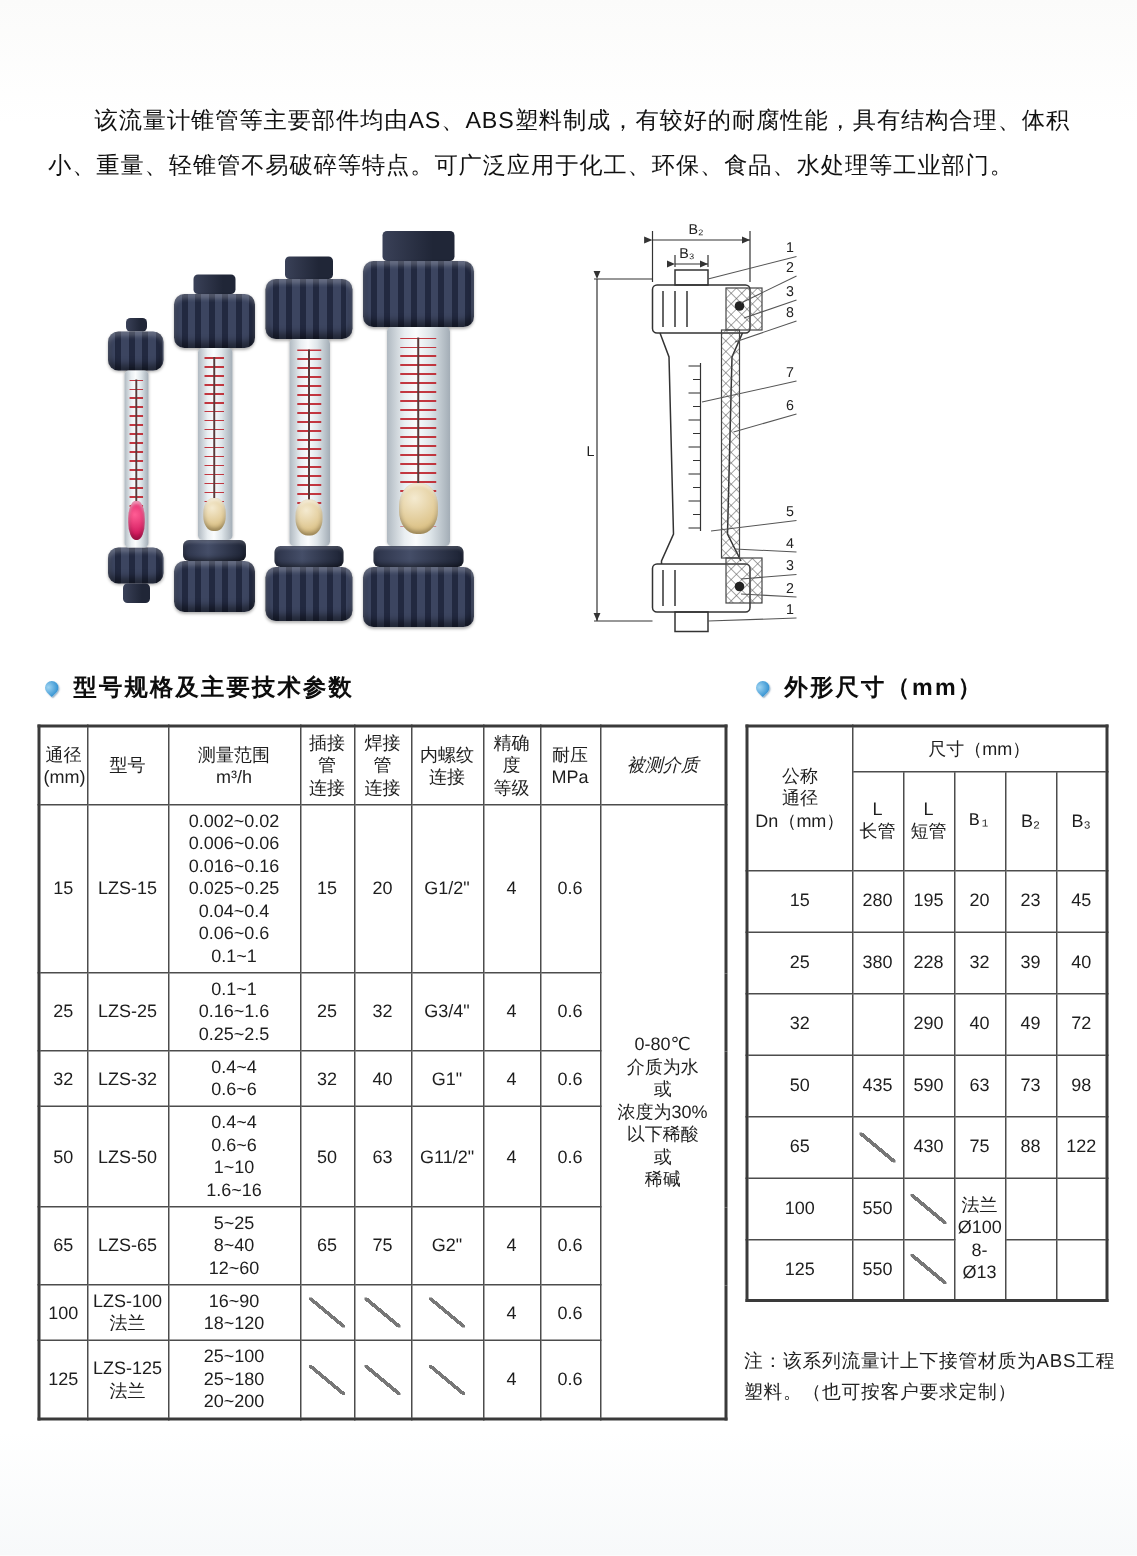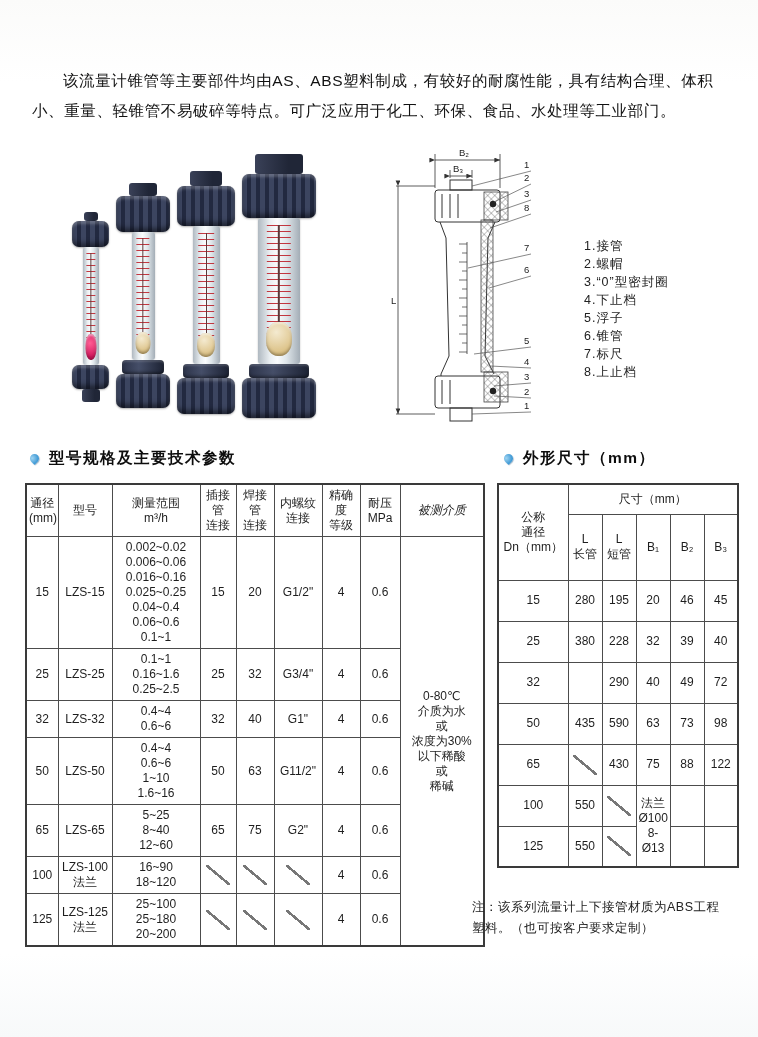--- a/index.html
+++ b/index.html
@@ -37,21 +37,21 @@
   .drop-icon { display:inline-block; width:9px; height:9px; background:radial-gradient(circle at 35% 30%,#9fd4f2,#3794d2 75%); border-radius:55% 55% 55% 8%; transform:rotate(-45deg); box-shadow:0 1px 1px rgba(0,60,110,.4); }
 
   
   table { border-collapse:collapse; table-layout:fixed; }
   th,td { border:1px solid #4c4c4c; text-align:center; vertical-align:middle; font-weight:normal; font-size:12px; line-height:15px; color:#1e1e1e; padding:3px 2px; white-space:pre-line; overflow:hidden; }
   .spec-table { position:absolute; top:483px; left:25px; width:458px; border:2px solid #3a3a3a; }
   .dim-table  { position:absolute; top:483px; left:497px; width:240px; border:2px solid #3a3a3a; }
   .dim-table td.body { height:41px; }
   .slash { display:inline-block; width:24px; height:20px; vertical-align:middle;
            background:linear-gradient(to top right,transparent 46%,#777 46%,#777 54%,transparent 54%); }
-  .note { position:absolute; top:897px; left:472px; width:250px; font-size:12.5px; line-height:1.7; letter-spacing:0.5px; color:#222; }
+  .note { position:absolute; top:897px; left:496px; width:250px; font-size:12.5px; line-height:1.7; letter-spacing:0.5px; color:#222; }
 </style>
 </head>
 <body>
 
 <div class="page">
 
   <p class="intro">该流量计锥管等主要部件均由AS、ABS塑料制成，有较好的耐腐性能，具有结构合理、体积小、重量、轻锥管不易破碎等特点。可广泛应用于化工、环保、食品、水处理等工业部门。</p>
 
   <div class="photo">
     <div class="meter" style="margin-bottom:16px;">
@@ -191,30 +191,20 @@
         <text x="136" y="127">6</text>
         <text x="136" y="198">5</text>
         <text x="136" y="219">4</text>
         <text x="136" y="234">3</text>
         <text x="136" y="249">2</text>
         <text x="136" y="263">1</text>
       </g>
     </svg>
   </div>
 
-  <ul class="legend" id="legend-list">
-      <li>1.接管</li>
-      <li>2.螺帽</li>
-      <li>3.“0”型密封圈</li>
-      <li>4.下止档</li>
-      <li>5.浮子</li>
-      <li>6.锥管</li>
-      <li>7.标尺</li>
-      <li>8.上止档</li>
-    </ul>
 
   <div class="heading right">
     <span class="drop-icon"></span>
     <span>外形尺寸（mm）</span>
   </div>
   <div class="heading left">
     <span class="drop-icon"></span>
     <span>型号规格及主要技术参数</span>
   </div>
 
@@ -364,32 +354,32 @@
           <th rowspan="2">公称
 通径
 Dn（mm）</th>
           <th colspan="5" style="height: 30px;">尺寸（mm）</th>
         </tr>
         <tr>
           <th style="height: 66px;">L
 长管</th>
           <th style="height: 66px;">L
 短管</th>
-          <th style="height: 66px;">B₁</th>
+          <th style="height: 66px; font-family: Liberation Mono, monospace;">B₁</th>
           <th style="height: 66px;">B₂</th>
           <th style="height: 66px;">B₃</th>
         </tr>
       </thead>
     <tbody id="dim-body">
         <tr>
           <td class="body">15</td>
           <td class="body">280</td>
           <td class="body">195</td>
           <td class="body">20</td>
-          <td class="body">46</td>
+          <td class="body">23</td>
           <td class="body">45</td>
         </tr>
         <tr>
           <td class="body">25</td>
           <td class="body">380</td>
           <td class="body">228</td>
           <td class="body">32</td>
           <td class="body">39</td>
           <td class="body">40</td>
         </tr>

